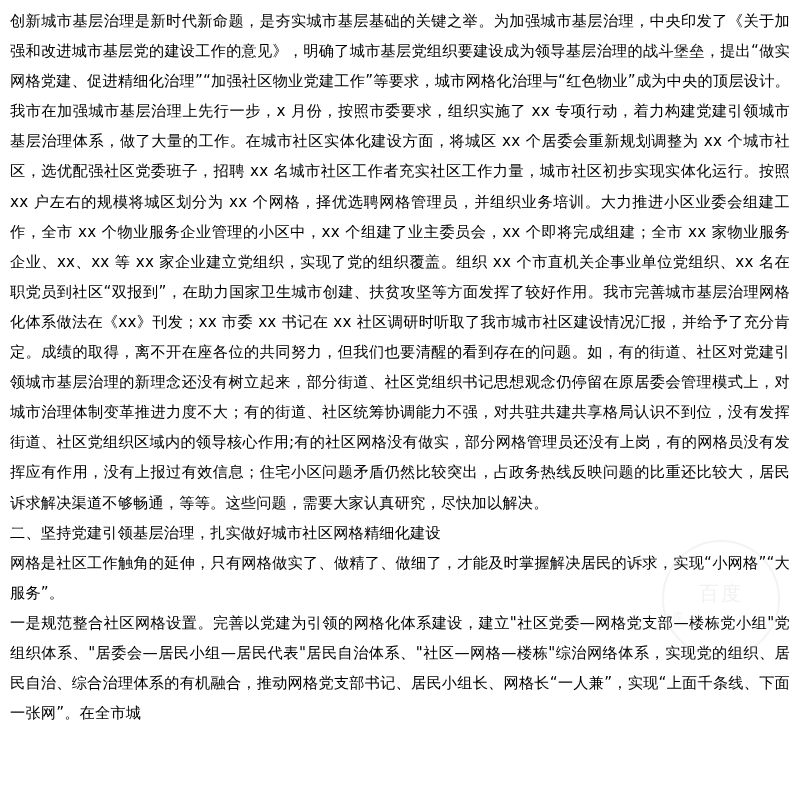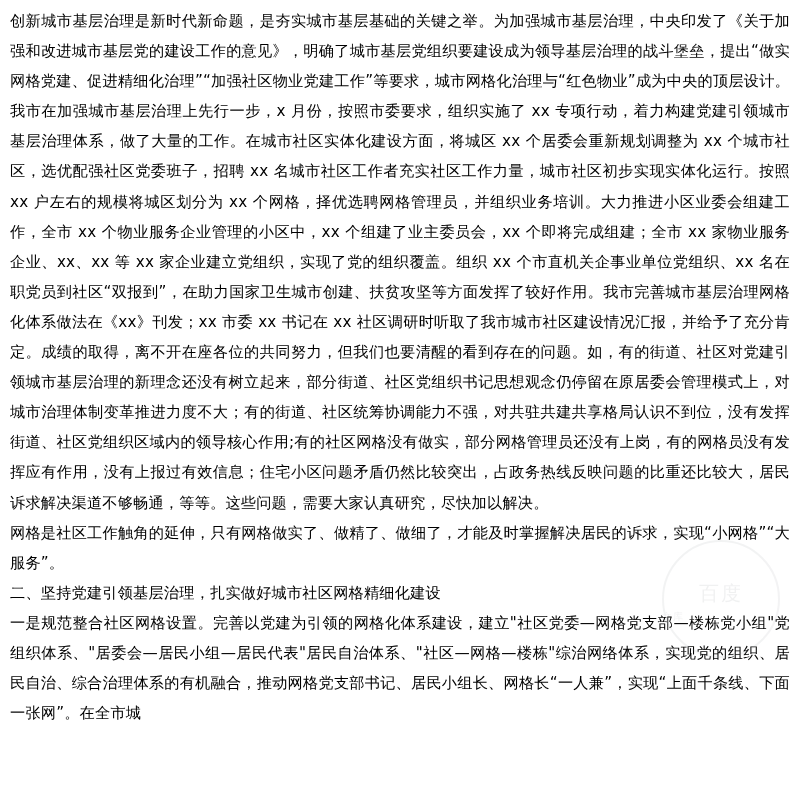--- a/index.html
+++ b/index.html
@@ -73,22 +73,22 @@
     letter-spacing: 1px;
   }
 </style>
 </head>
 <body>
 
 <div class="page">
 
   <div class="doc-body">
     <p>创新城市基层治理是新时代新命题，是夯实城市基层基础的关键之举。为加强城市基层治理，中央印发了《关于加强和改进城市基层党的建设工作的意见》，明确了城市基层党组织要建设成为领导基层治理的战斗堡垒，提出“做实网格党建、促进精细化治理”“加强社区物业党建工作”等要求，城市网格化治理与“红色物业”成为中央的顶层设计。我市在加强城市基层治理上先行一步，x 月份，按照市委要求，组织实施了 xx 专项行动，着力构建党建引领城市基层治理体系，做了大量的工作。在城市社区实体化建设方面，将城区 xx 个居委会重新规划调整为 xx 个城市社区，选优配强社区党委班子，招聘 xx 名城市社区工作者充实社区工作力量，城市社区初步实现实体化运行。按照 xx 户左右的规模将城区划分为 xx 个网格，择优选聘网格管理员，并组织业务培训。大力推进小区业委会组建工作，全市 xx 个物业服务企业管理的小区中，xx 个组建了业主委员会，xx 个即将完成组建；全市 xx 家物业服务企业、xx、xx 等 xx 家企业建立党组织，实现了党的组织覆盖。组织 xx 个市直机关企事业单位党组织、xx 名在职党员到社区“双报到”，在助力国家卫生城市创建、扶贫攻坚等方面发挥了较好作用。我市完善城市基层治理网格化体系做法在《xx》刊发；xx 市委 xx 书记在 xx 社区调研时听取了我市城市社区建设情况汇报，并给予了充分肯定。成绩的取得，离不开在座各位的共同努力，但我们也要清醒的看到存在的问题。如，有的街道、社区对党建引领城市基层治理的新理念还没有树立起来，部分街道、社区党组织书记思想观念仍停留在原居委会管理模式上，对城市治理体制变革推进力度不大；有的街道、社区统筹协调能力不强，对共驻共建共享格局认识不到位，没有发挥街道、社区党组织区域内的领导核心作用;有的社区网格没有做实，部分网格管理员还没有上岗，有的网格员没有发挥应有作用，没有上报过有效信息；住宅小区问题矛盾仍然比较突出，占政务热线反映问题的比重还比较大，居民诉求解决渠道不够畅通，等等。这些问题，需要大家认真研究，尽快加以解决。</p>
+    <p>二、坚持党建引领基层治理，扎实做好城市社区网格精细化建设</p>
     <p>网格是社区工作触角的延伸，只有网格做实了、做精了、做细了，才能及时掌握解决居民的诉求，实现“小网格”“大服务”。</p>
-    <p>二、坚持党建引领基层治理，扎实做好城市社区网格精细化建设</p>
     <p>一是规范整合社区网格设置。完善以党建为引领的网格化体系建设，建立"社区党委—网格党支部—楼栋党小组"党组织体系、"居委会—居民小组—居民代表"居民自治体系、"社区—网格—楼栋"综治网络体系，实现党的组织、居民自治、综合治理体系的有机融合，推动网格党支部书记、居民小组长、网格长“一人兼”，实现“上面千条线、下面一张网”。在全市城</p>
   </div>
 
   <div class="watermark">
     <div class="wm-circle"></div>
     <div class="wm-text">百度</div>
     <div class="wm-sub">文库</div>
   </div>
 
 </div>

